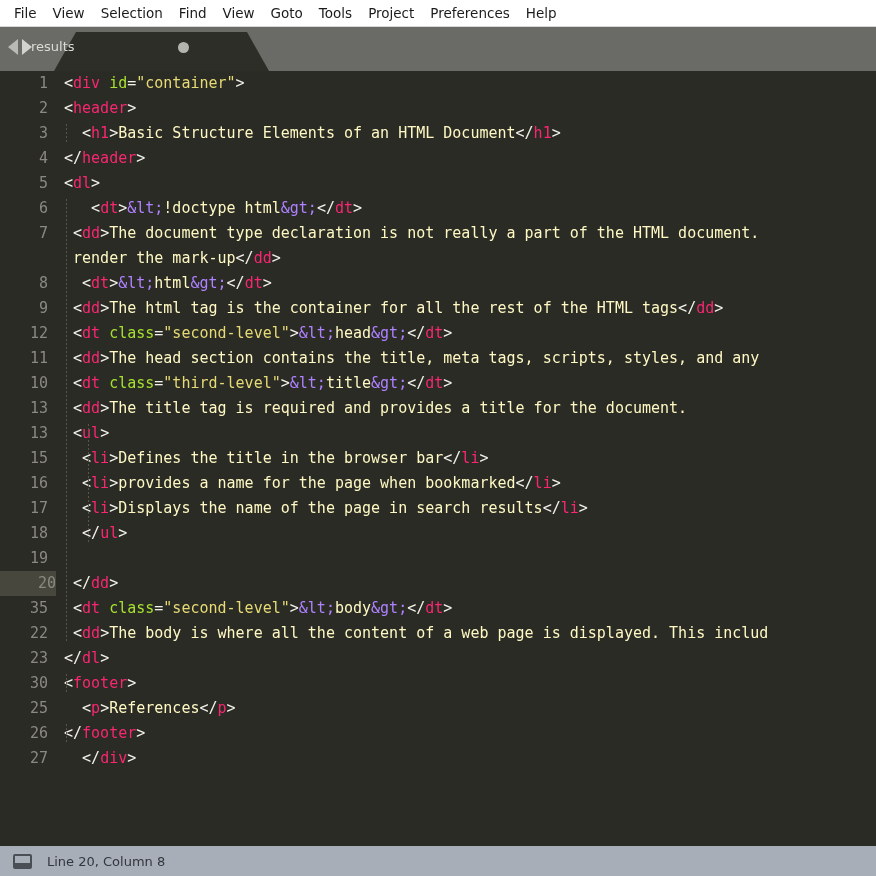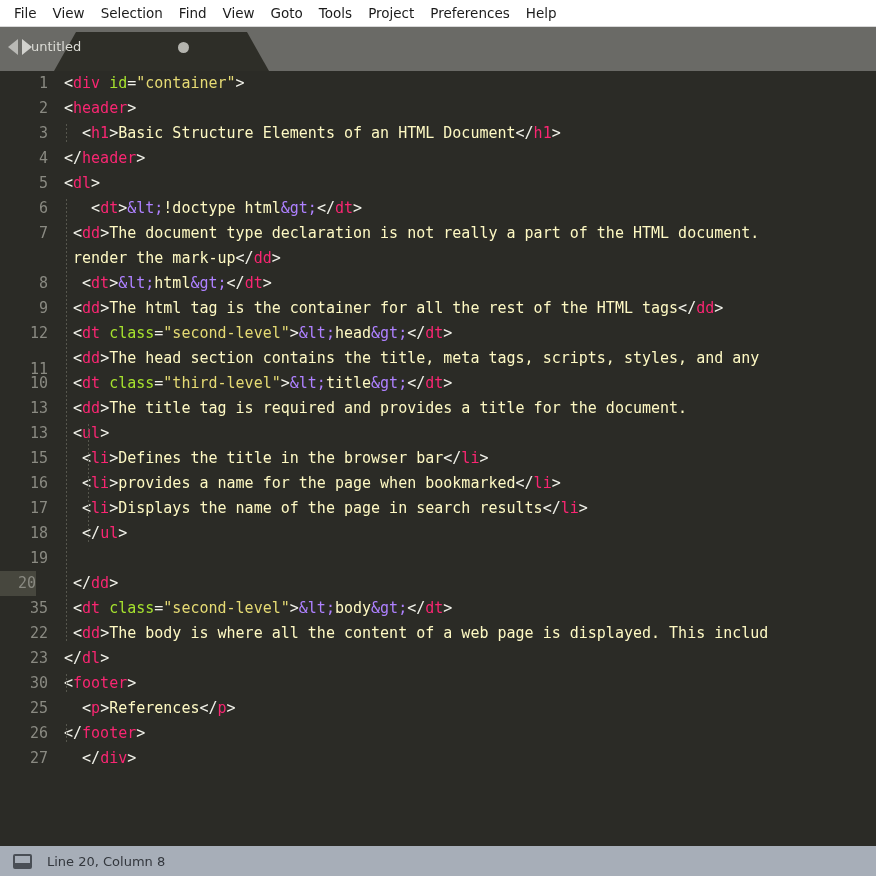--- a/index.html
+++ b/index.html
@@ -93,21 +93,21 @@
     left: 0; width: 48px;
     height: 25px; line-height: 25px;
     text-align: right;
     color: #8a8a82;
     font-size: 15px;
     font-family: "DejaVu Sans Mono", monospace;
     user-select: none;
   }
   .gutter-num.active {
     background: #47473e;
-    width: 36px;
+    width: 56px;
   }
   #code {
     position: absolute;
     top: 0; left: 56px;
     width: 820px; height: 100%;
     overflow: hidden;
     white-space: pre;
   }
   .code-line {
     height: 25px; line-height: 25px;
@@ -178,37 +178,37 @@
     <div class="menu-item">Preferences</div>
     <div class="menu-item">Help</div>
   </div>
 
 <div id="tabbar">
   <div id="nav-arrows">
     <div class="nav-arrow left"></div>
     <div class="nav-arrow right"></div>
   </div>
   <div id="tab"></div>
-  <div id="tab-label">untitled</div>
+  <div id="tab-label">results</div>
   <div id="tab-modified-dot"></div>
 </div>
 
 <div id="editor">
   <div id="gutter">
       <div class="gutter-num" style="top: 0px;">1</div>
       <div class="gutter-num" style="top: 25px;">2</div>
       <div class="gutter-num" style="top: 50px;">3</div>
       <div class="gutter-num" style="top: 75px;">4</div>
       <div class="gutter-num" style="top: 100px;">5</div>
       <div class="gutter-num" style="top: 125px;">6</div>
       <div class="gutter-num" style="top: 150px;">7</div>
       <div class="gutter-num" style="top: 200px;">8</div>
       <div class="gutter-num" style="top: 225px;">9</div>
       <div class="gutter-num" style="top: 250px;">12</div>
-      <div class="gutter-num" style="top: 286px;">11</div>
+      <div class="gutter-num" style="top: 275px;">11</div>
       <div class="gutter-num" style="top: 300px;">10</div>
       <div class="gutter-num" style="top: 325px;">13</div>
       <div class="gutter-num" style="top: 350px;">13</div>
       <div class="gutter-num" style="top: 375px;">15</div>
       <div class="gutter-num" style="top: 400px;">16</div>
       <div class="gutter-num" style="top: 425px;">17</div>
       <div class="gutter-num" style="top: 450px; padding-left: 28px;">18</div>
       <div class="gutter-num" style="top: 475px;">19</div>
       <div class="gutter-num active" style="top: 500px;">20</div>
       <div class="gutter-num" style="top: 525px;">35</div>

